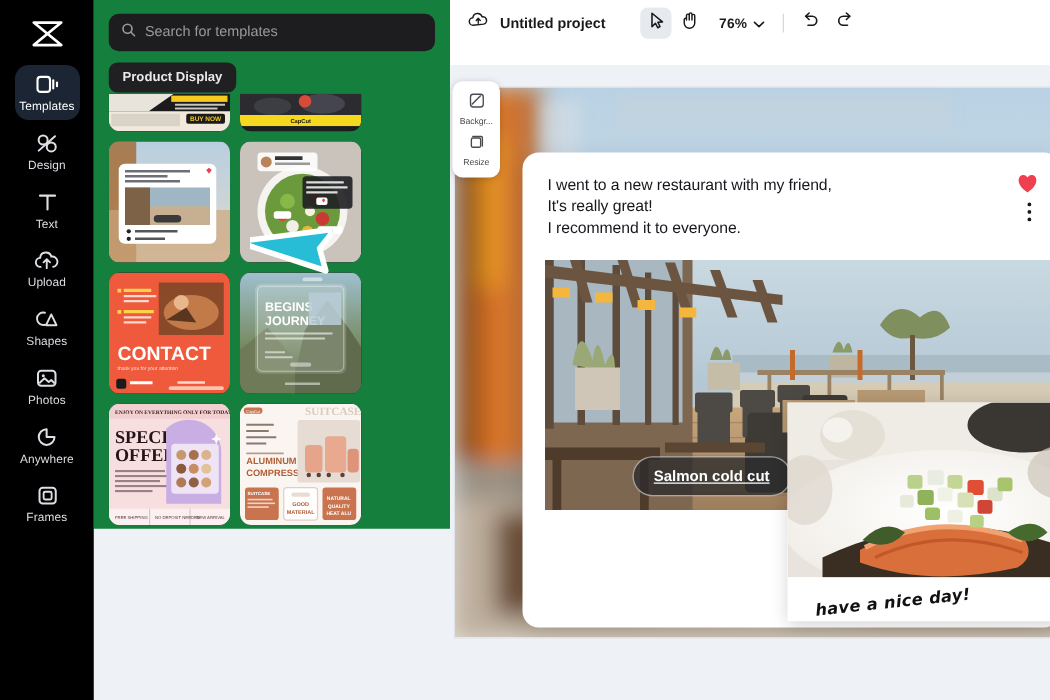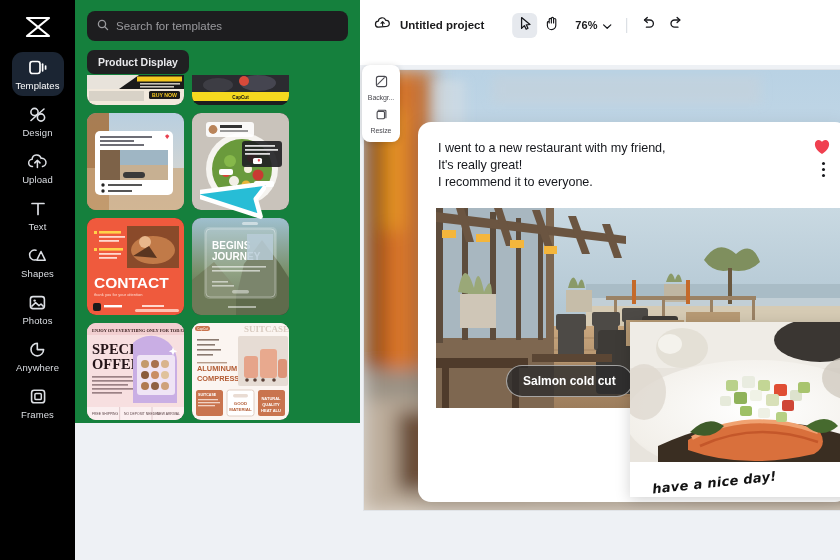--- a/index.html
+++ b/index.html
@@ -51,21 +51,21 @@
   .thumb {
     width: 97px; height: 97px; border-radius: 9px; overflow: hidden;
     position: relative; flex: 0 0 97px; cursor: pointer; background: #222;
   }
   .thumb.tall { height: 103px; }
   .thumb.r1 { height: 30px; border-radius: 0 0 9px 9px; }
 
   
   .main { flex: 1; height: 560px; background: #eef1f5; position: relative; }
   .topbar {
-    height: 65px; background: #fff; display: flex; align-items: center;
+    height: 52px; background: #fff; display: flex; align-items: center;
     padding: 0 16px 15px 14px; position: relative;
   }
   .proj { display: flex; align-items: center; gap: 9px; }
   .proj .pname { font-size: 11.5px; color: #1a1a1c; font-weight: 600; }
   .tools { position: absolute; left: 50%; transform: translateX(-50%); display: flex; align-items: center; gap: 2px; }
   .tbtn {
     width: 25px; height: 25px; border-radius: 6px; display: flex;
     align-items: center; justify-content: center; cursor: pointer;
   }
   .tbtn.sel { background: #e6e9ee; }
@@ -96,21 +96,21 @@
   }
   .card-head { padding: 18px 20px 12px 20px; position: relative; }
   .card-head .ln { font-size: 12.6px; color: #16181d; line-height: 17px; letter-spacing: -.05px; }
   .heart { position: absolute; right: 17px; top: 17px; }
   .dots { position: absolute; right: 23px; top: 40px; display: flex; flex-direction: column; gap: 3px; }
   .dots i { width: 3px; height: 3px; border-radius: 50%; background: #17181c; display: block; }
   .cardphoto { position: absolute; left: 18px; top: 86px; right: 0; height: 200px; overflow: hidden; }
   .pill {
     position: absolute; left: 88px; top: 243px; background: rgba(45,45,45,.80);
     color: #fff; font-size: 12px; font-weight: 700; padding: 8px 16px;
-    border-radius: 16px; border: 1.5px solid rgba(255,255,255,.55); white-space: nowrap;
+    border-radius: 16px; border: 1.5px solid rgba(255,255,255,.55); white-space: nowrap; text-decoration: underline;
   }
   .meta { position: absolute; left: 20px; bottom: 20px; }
   .mrow { display: flex; align-items: center; gap: 11px; margin-top: 11px; }
   .mrow .mt { font-size: 12px; color: #17181c; }
 
   
   .dish {
     position: absolute; left: 266px; top: 252px; width: 250px; height: 175px;
     overflow: hidden; box-shadow: 0 3px 14px rgba(0,0,0,.18); background: #fff;
   }
@@ -154,35 +154,35 @@
           <circle cx="6.5" cy="6" r="3.6" fill="none" stroke="currentColor" stroke-width="1.6"></circle>
           <circle cx="13" cy="11.5" r="3.6" fill="none" stroke="currentColor" stroke-width="1.6"></circle>
           <path d="M3 14.5 L16 3" stroke="currentColor" stroke-width="1.6" stroke-linecap="round"></path>
         </svg>
       </span>
       <span class="rlabel">Design</span>
     </div>
 
     <div class="rail-item">
       <span class="ricon">
+        <svg width="18" height="17" viewBox="0 0 18 17">
+          <path d="M3 3.5 H15 M9 3.5 V14.5" fill="none" stroke="currentColor" stroke-width="1.7" stroke-linecap="round"></path>
+        </svg>
+      </span>
+      <span class="rlabel">Text</span>
+    </div>
+
+    <div class="rail-item">
+      <span class="ricon">
         <svg width="21" height="17" viewBox="0 0 21 17">
           <path d="M5.5 13.5 a3.6 3.6 0 0 1 -.4 -7.2 a4.6 4.6 0 0 1 9 -1 a3.6 3.6 0 0 1 1.4 8.2" fill="none" stroke="currentColor" stroke-width="1.5" stroke-linecap="round"></path>
           <path d="M10.4 14.5 V7.5 M7.8 9.9 L10.4 7.3 L13 9.9" fill="none" stroke="currentColor" stroke-width="1.5" stroke-linecap="round" stroke-linejoin="round"></path>
         </svg>
       </span>
       <span class="rlabel">Upload</span>
-    </div>
-
-    <div class="rail-item">
-      <span class="ricon">
-        <svg width="18" height="17" viewBox="0 0 18 17">
-          <path d="M3 3.5 H15 M9 3.5 V14.5" fill="none" stroke="currentColor" stroke-width="1.7" stroke-linecap="round"></path>
-        </svg>
-      </span>
-      <span class="rlabel">Text</span>
     </div>
 
     <div class="rail-item">
       <span class="ricon">
         <svg width="20" height="18" viewBox="0 0 20 18">
           <path d="M8 3.2 a5 5 0 1 0 0 9.6" fill="none" stroke="currentColor" stroke-width="1.5" stroke-linecap="round"></path>
           <path d="M13 4.5 L17.2 13.2 H8.8 Z" fill="none" stroke="currentColor" stroke-width="1.5" stroke-linejoin="round"></path>
         </svg>
       </span>
       <span class="rlabel">Shapes</span>

